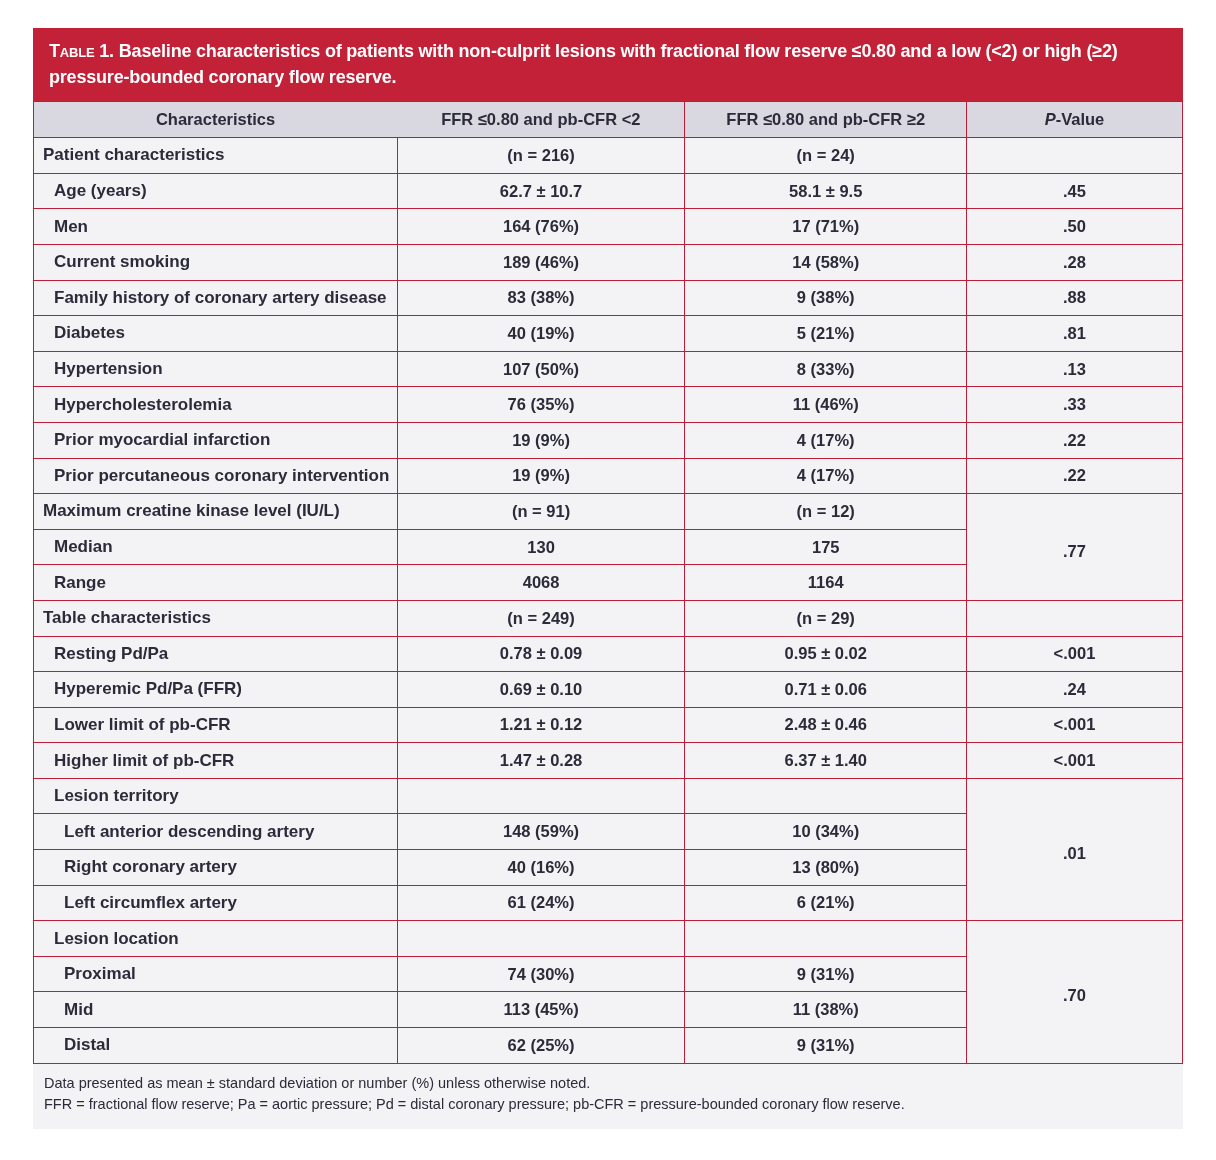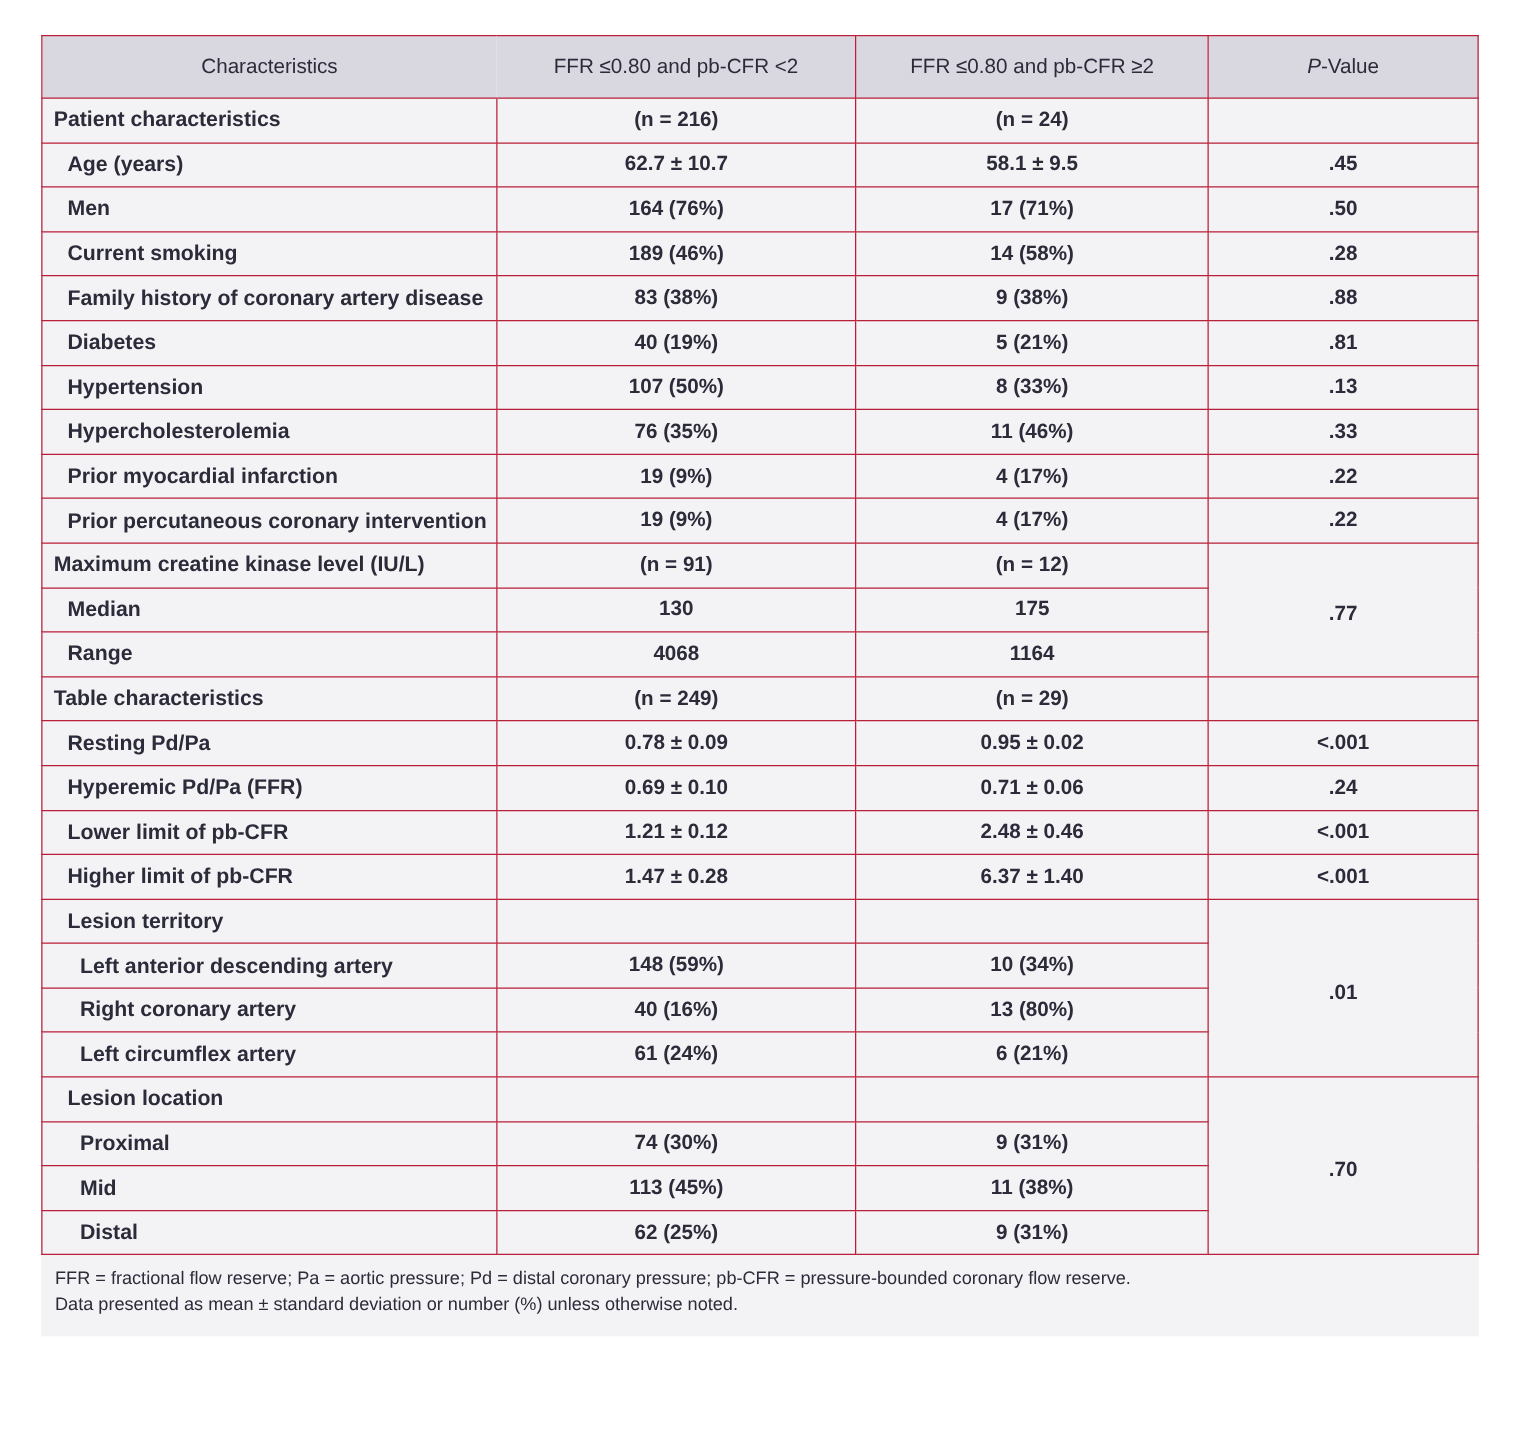--- a/index.html
+++ b/index.html
@@ -28,23 +28,23 @@
     width: 100%;
     table-layout: fixed;
   }
   .data-table th, .data-table td {
     border: 1px solid #b91f38;
     box-sizing: border-box;
     overflow: hidden;
   }
   thead th {
     background: #d9d7e0;
-    height: 50px;
+    height: 36px;
     font-size: 16.5px;
-    font-weight: normal;
+    font-weight: bold;
     text-align: center;
     vertical-align: middle;
     color: #2b2b3a;
   }
   
   .header-row th:first-child { border-right: 0; }
   .header-row th:nth-child(2) { border-left: 0; }
   .h-p i { font-style: italic; }
 
   tbody th.row-label {
@@ -72,20 +72,23 @@
     line-height: 1.45;
     color: #2b2b3a;
   }
 </style>
 </head>
 <body>
 
 <div class="page">
   <div class="table-block">
 
+    <div class="title-band">
+      <span class="title-label">Table 1.</span><span class="title-text">Baseline characteristics of patients with non-culprit lesions with fractional flow reserve ≤0.80 and a low (&lt;2) or high (≥2) pressure-bounded coronary flow reserve.</span>
+    </div>
 
     <table class="data-table">
       <colgroup>
         <col style="width:31.65%">
         <col style="width:25.05%">
         <col style="width:24.5%">
         <col style="width:18.8%">
       </colgroup>
       <thead>
         <tr class="header-row">
@@ -241,18 +244,18 @@
           </tr>
           <tr>
             <th class="row-label indent-2">Distal</th>
             <td class="cell">62 (25%)</td>
             <td class="cell">9 (31%)</td>
           </tr>
         </tbody>
     </table>
 
     <div class="footnotes">
+      <div class="fn">Data presented as mean ± standard deviation or number (%) unless otherwise noted.</div>
       <div class="fn">FFR = fractional flow reserve; Pa = aortic pressure; Pd = distal coronary pressure; pb-CFR = pressure-bounded coronary flow reserve.</div>
-      <div class="fn">Data presented as mean ± standard deviation or number (%) unless otherwise noted.</div>
     </div>
 
   </div>
 </div>
 
 </body></html>

